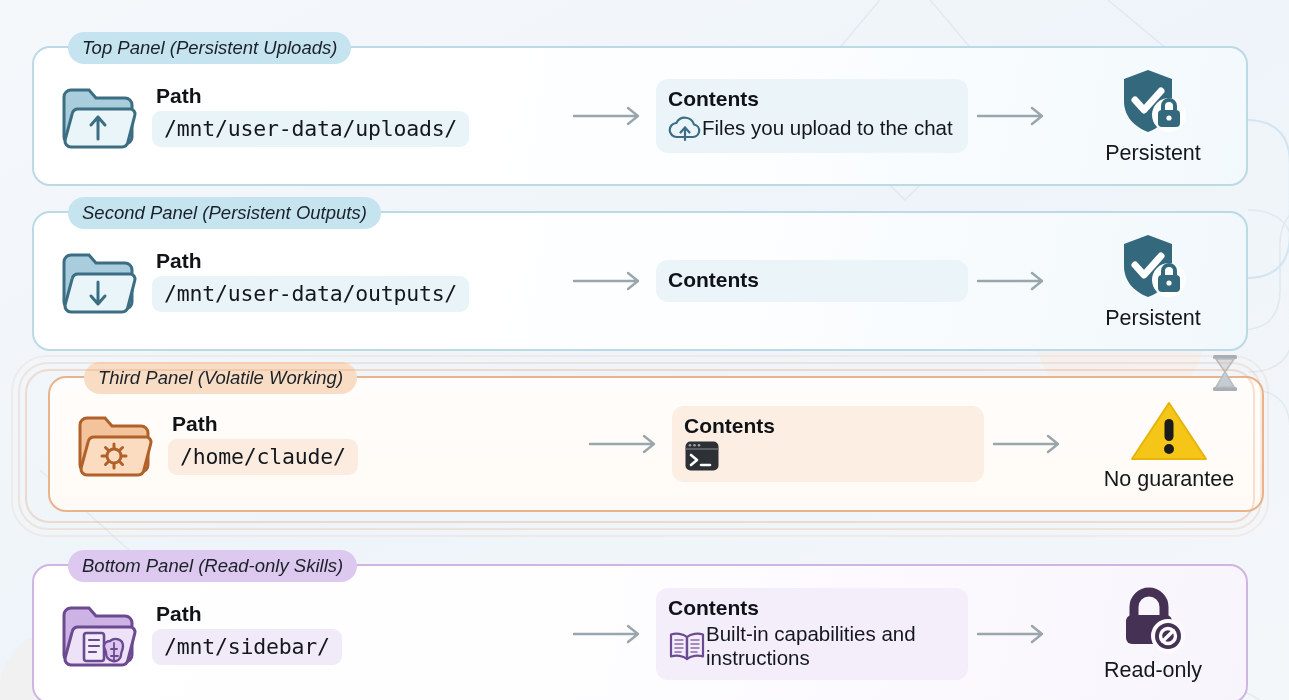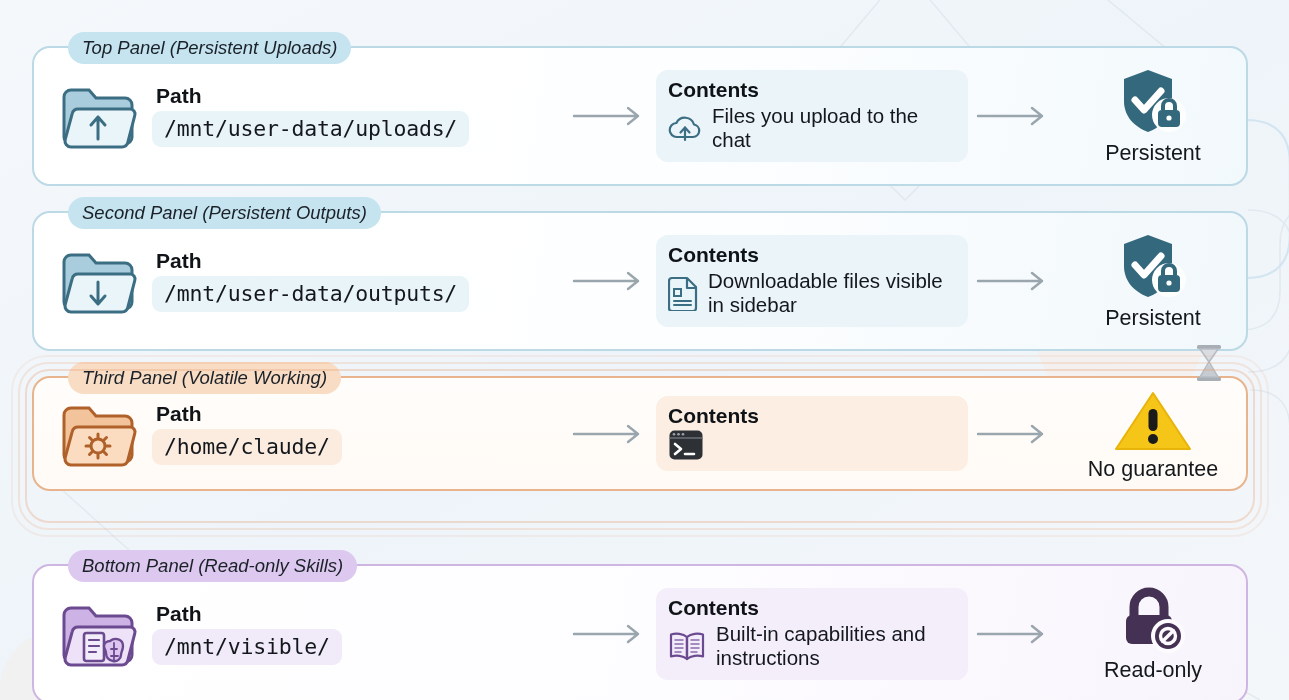--- a/index.html
+++ b/index.html
@@ -16,21 +16,21 @@
   
   .panel{
     position:absolute;
     box-sizing:border-box;
     border-radius:18px;
     background:#fdfefe;
     border:2px solid #bcd9e6;
   }
   .panel.p1{left:32px;  top:46px;  width:1216px;height:140px;}
   .panel.p2{left:32px;  top:211px; width:1216px;height:140px;}
-  .panel.p3{left:32px;  top:376px; width:1216px;height:115px;
+  .panel.p3{left:48px;  top:376px; width:1216px;height:136px;
             border-color:#e8b48d;
             background:linear-gradient(180deg,#fffdfb 0%,#fffaf5 100%);padding-left:31px;}
   .panel.p4{left:32px;  top:541px; width:1216px;height:140px;
             border-color:#cfb6e2;}
 
   .panel.p1{background:linear-gradient(100deg,#ffffff 0%,#fdfeff 55%,#f2f9fc 100%);}
   .panel.p2{background:linear-gradient(100deg,#ffffff 0%,#fdfeff 55%,#f1f8fb 100%);}
   .panel.p4{background:linear-gradient(100deg,#ffffff 0%,#fdfcff 55%,#f8f4fc 100%);margin-top:23px;}
 
   
@@ -74,21 +74,21 @@
 
   .col-contents{width:312px;flex:0 0 312px;}
   .cbox{
     border-radius:12px;padding:8px 14px 10px 12px;box-sizing:border-box;
     display:flex;flex-direction:column;gap:2px;
   }
   .p1 .cbox,.p2 .cbox{background:#eaf4f9;}
   .p3 .cbox{background:#fceee2;}
   .p4 .cbox{background:#f4edfa;}
   .cbox .ttl{font-size:21px;font-weight:bold;color:#0f1216;line-height:1.1;}
-  .cbody{display:flex;align-items:center;gap:10px;}
+  .cbody{display:flex;align-items:center;}
   .cbody .txt{font-size:20.5px;color:#14181d;line-height:1.17;}
 
   .col-status{flex:1;display:flex;flex-direction:column;align-items:center;justify-content:center;gap:4px;position:relative;text-align:right;}
   .col-status .stxt{font-size:21.5px;color:#14181d;line-height:1;}
   .hourglass{position:absolute;right:20px;top:-44px;}
 
   .icn{display:block;flex:0 0 auto;}
 </style>
 </head>
 <body>
@@ -201,29 +201,20 @@
 
       <div class="arrow">
         <svg width="76" height="22" viewBox="0 0 76 22">
           <path d="M2 11H66 M56 3l10 8-10 8" stroke="#9aa6ae" stroke-width="2.4" fill="none" stroke-linecap="round" stroke-linejoin="round"></path>
         </svg>
       </div>
 
       <div class="col-contents">
         <div class="cbox">
           <div class="ttl">Contents</div>
-          <div class="cbody">
-            <svg class="icn" width="30" height="36" viewBox="0 0 30 36">
-              <path d="M3 3h15l9 9v21a3 3 0 0 1-3 3H3a3 3 0 0 1-3-3V6a3 3 0 0 1 3-3z" transform="translate(1,0)" fill="#eaf5fa" stroke="#3c6e83" stroke-width="2.2" stroke-linejoin="round"></path>
-              <path d="M19 3v10h9" fill="none" stroke="#3c6e83" stroke-width="2.2" stroke-linejoin="round"></path>
-              <rect x="6" y="14" width="7" height="7" fill="none" stroke="#3c6e83" stroke-width="2"></rect>
-              <path d="M6 26h17 M6 30h17" stroke="#3c6e83" stroke-width="2" stroke-linecap="round"></path>
-            </svg>
-            <div class="txt">Downloadable files visible in sidebar</div>
-          </div>
         </div>
       </div>
 
       <div class="arrow">
         <svg width="76" height="22" viewBox="0 0 76 22">
           <path d="M2 11H66 M56 3l10 8-10 8" stroke="#9aa6ae" stroke-width="2.4" fill="none" stroke-linecap="round" stroke-linejoin="round"></path>
         </svg>
       </div>
 
       <div class="col-status">
@@ -315,21 +306,21 @@
         <svg class="icn" width="80" height="66" viewBox="0 0 80 66">
           <path d="M6 14a7 7 0 0 1 7-7h18l7 8h29a7 7 0 0 1 7 7v32a7 7 0 0 1-7 7H13a7 7 0 0 1-7-7z" fill="#cdb2e6" stroke="#6b4a90" stroke-width="3"></path>
           <path d="M20 26h52a5 5 0 0 1 4.8 6.4l-7 27A6 6 0 0 1 64 64H13a6 6 0 0 1-5.8-7.4l7-26A6 6 0 0 1 20 26z" fill="#ede2f8" stroke="#6b4a90" stroke-width="3"></path>
           <rect x="26" y="32" width="20" height="28" rx="2.5" fill="#f3ecfa" stroke="#6b4a90" stroke-width="2.6"></rect>
           <path d="M31 39h10 M31 45h10 M31 51h7" stroke="#6b4a90" stroke-width="2.2" stroke-linecap="round"></path>
           <path d="M52 40c5-4 13-2 13 5 0 4-2 6-2 9 0 4-4 7-8 6-5-1-7-4-7-8 0-3-2-4-2-7 0-3 3-5 6-5z" fill="#ddc6f0" stroke="#6b4a90" stroke-width="2.4"></path>
           <path d="M56 42v18 M53 48h6 M53 55h7" stroke="#6b4a90" stroke-width="1.8" fill="none" stroke-linecap="round"></path>
         </svg>
         <div class="path-texts">
           <div class="lbl">Path</div>
-          <div class="pathpill">/mnt/visible/</div>
+          <div class="pathpill">/mnt/sidebar/</div>
         </div>
       </div>
 
       <div class="arrow">
         <svg width="76" height="22" viewBox="0 0 76 22">
           <path d="M2 11H66 M56 3l10 8-10 8" stroke="#9aa6ae" stroke-width="2.4" fill="none" stroke-linecap="round" stroke-linejoin="round"></path>
         </svg>
       </div>
 
       <div class="col-contents">

